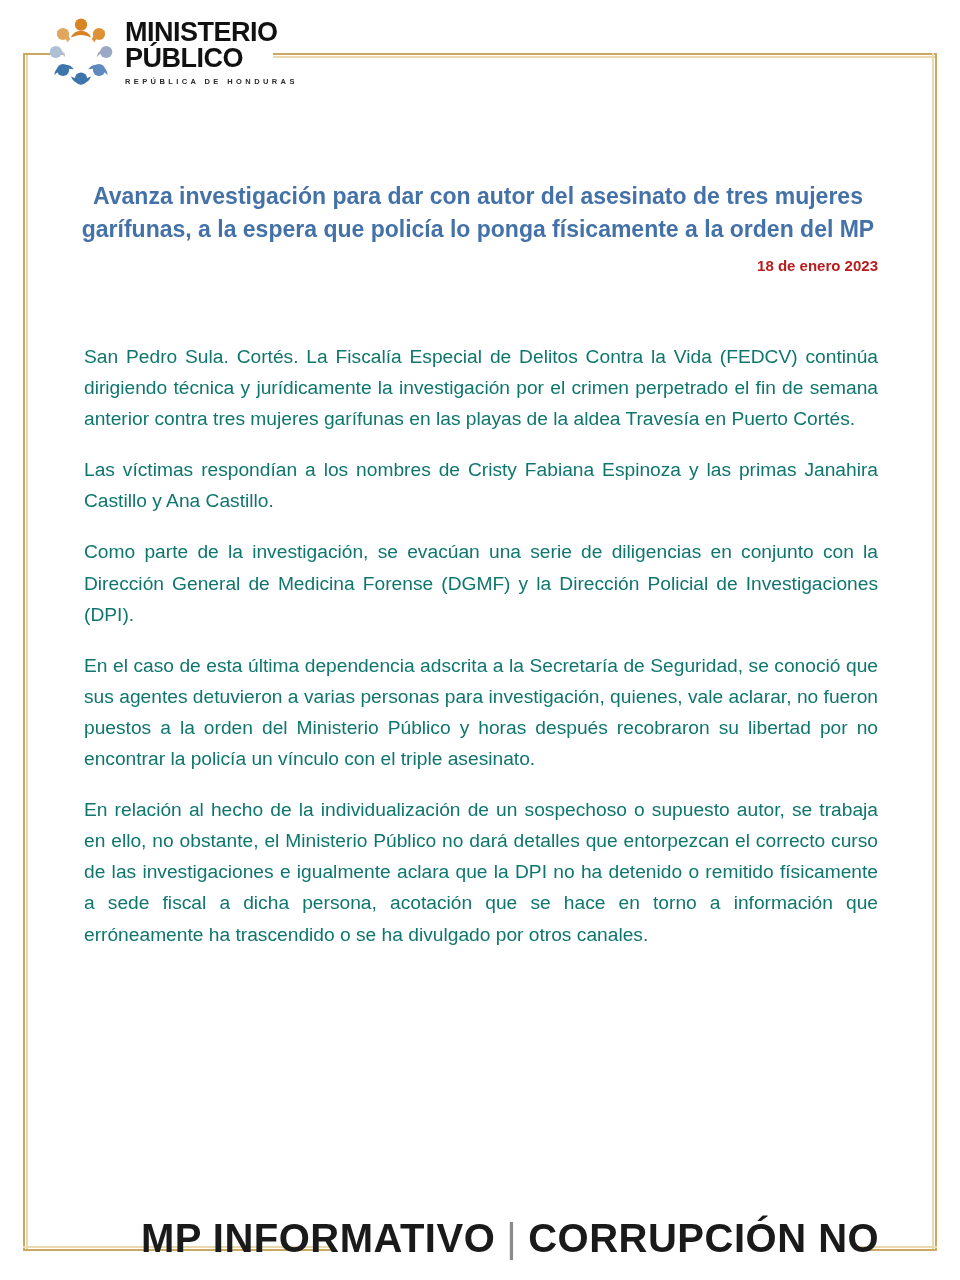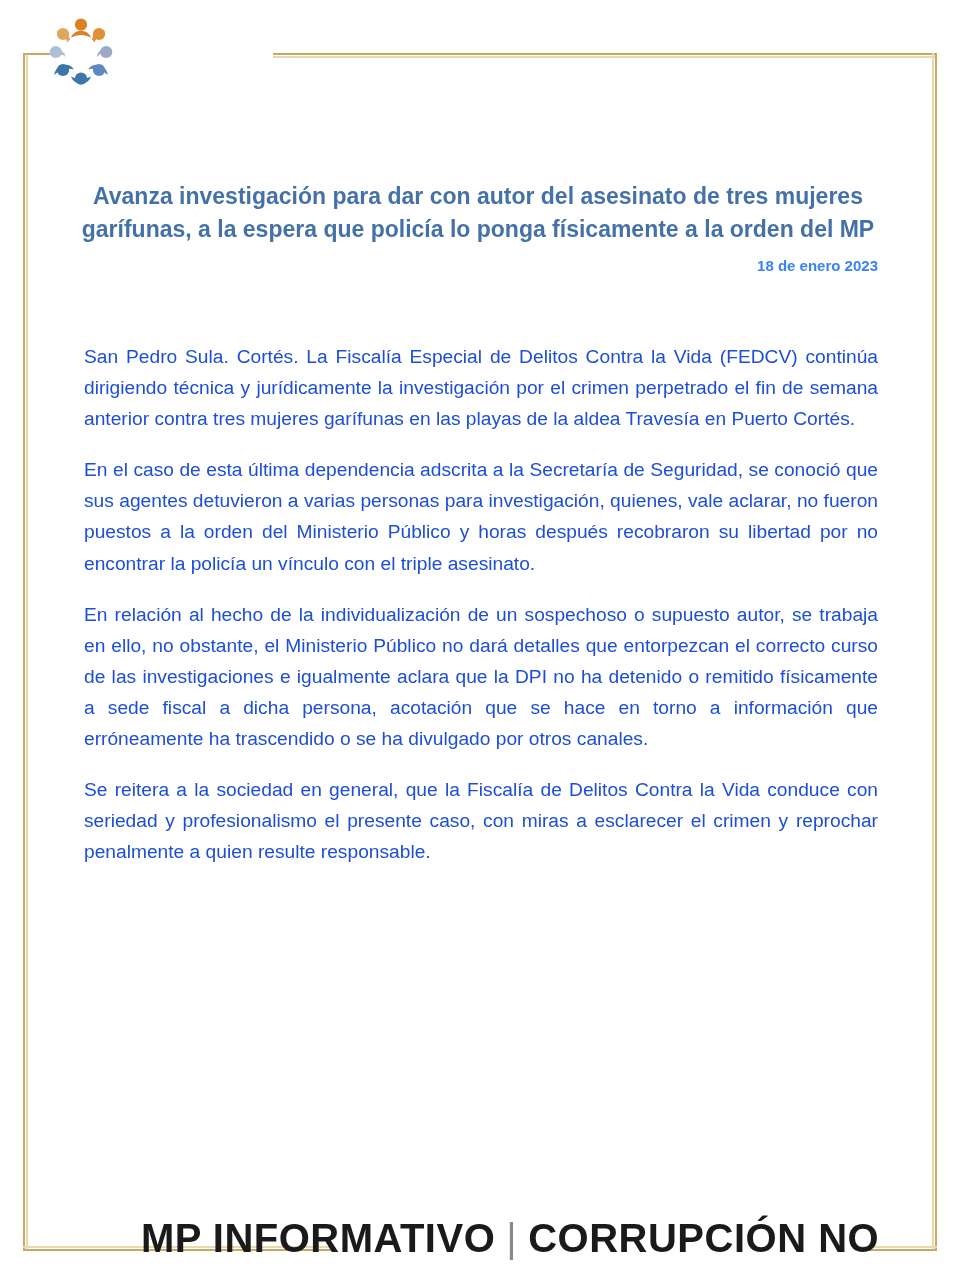--- a/index.html
+++ b/index.html
@@ -156,35 +156,35 @@
   }
   .date-line {
     position: absolute;
     left: 78px;
     top: 257px;
     width: 800px;
     text-align: right;
     font-family: "Liberation Sans", sans-serif;
     font-weight: bold;
     font-size: 15px;
-    color: #3b82f6;
+    color: #b91c1c;
   }
 
   
   .body-copy {
     position: absolute;
     left: 84px;
     top: 341px;
     width: 794px;
   }
   .body-copy p {
     font-family: "Liberation Sans", sans-serif;
     font-size: 19.2px;
     line-height: 1.62;
-    color: #1d4ed8;
+    color: #0f766e;
     text-align: justify;
     margin-bottom: 20px;
   }
   .body-copy p:last-child { margin-bottom: 0; }
 
   
   .footer {
     position: absolute;
     left: 0;
     right: 0;
@@ -245,32 +245,38 @@
         <path d="M7 49 a15 15 0 0 1 22 11 a30 30 0 0 0 -22 -11 z" fill="#AFC0D6"></path>
 
         <circle cx="25" cy="27" r="8.5" fill="#E0A75C"></circle>
         <path d="M16 23 a15 15 0 0 1 17 22 a30 30 0 0 0 -17 -22 z" fill="#E0A75C"></path>
 
         <circle cx="50" cy="52" r="23" fill="#ffffff"></circle>
       </g>
     </svg>
   </div>
 
+  <div class="logo-text">
+    <div class="logo-line1">MINISTERIO</div>
+    <div class="logo-line2">PÚBLICO</div>
+    <div class="logo-sub">REPÚBLICA DE HONDURAS</div>
+  </div>
 </div>
 
 <div class="title-block">
   <div class="title">Avanza investigación para dar con autor del asesinato de tres mujeres garífunas, a la espera que policía lo ponga físicamente a la orden del MP</div>
 </div>
 
 <div class="date-line">18 de enero 2023</div>
 
 <div class="body-copy">
   <p>San Pedro Sula. Cortés. La Fiscalía Especial de Delitos Contra la Vida (FEDCV) continúa dirigiendo técnica y jurídicamente la investigación por el crimen perpetrado el fin de semana anterior contra tres mujeres garífunas en las playas de la aldea Travesía en Puerto Cortés.</p>
+  <p>Las víctimas respondían a los nombres de Cristy Fabiana Espinoza y las primas Janahira Castillo y Ana Castillo.</p>
+  <p>Como parte de la investigación, se evacúan una serie de diligencias en conjunto con la Dirección General de Medicina Forense (DGMF) y la Dirección Policial de Investigaciones (DPI).</p>
   <p>En el caso de esta última dependencia adscrita a la Secretaría de Seguridad, se conoció que sus agentes detuvieron a varias personas para investigación, quienes, vale aclarar, no fueron puestos a la orden del Ministerio Público y horas después recobraron su libertad por no encontrar la policía un vínculo con el triple asesinato.</p>
   <p>En relación al hecho de la individualización de un sospechoso o supuesto autor, se trabaja en ello, no obstante, el Ministerio Público no dará detalles que entorpezcan el correcto curso de las investigaciones e igualmente aclara que la DPI no ha detenido o remitido físicamente a sede fiscal a dicha persona, acotación que se hace en torno a información que erróneamente ha trascendido o se ha divulgado por otros canales.</p>
-  <p>Se reitera a la sociedad en general, que la Fiscalía de Delitos Contra la Vida conduce con seriedad y profesionalismo el presente caso, con miras a esclarecer el crimen y reprochar penalmente a quien resulte responsable.</p>
 </div>
 
 <div class="footer">
   <div class="footer-text">
     <span>MP INFORMATIVO</span><span class="footer-sep">|</span><span>CORRUPCIÓN NO</span>
   </div>
 </div>
 
 </body></html>

